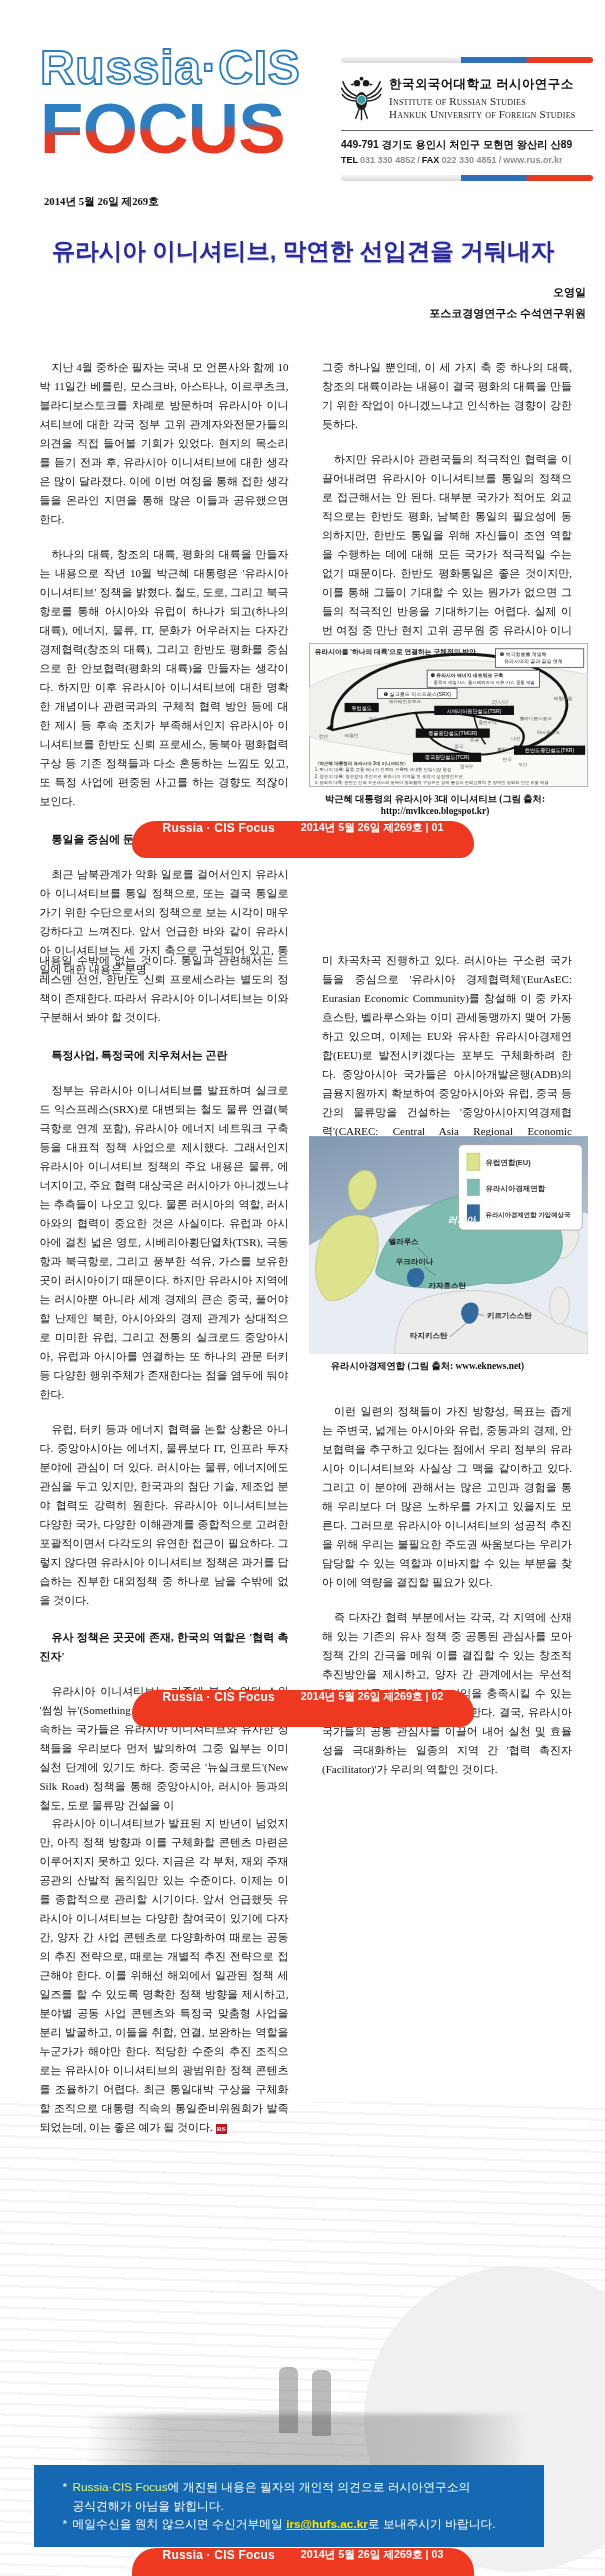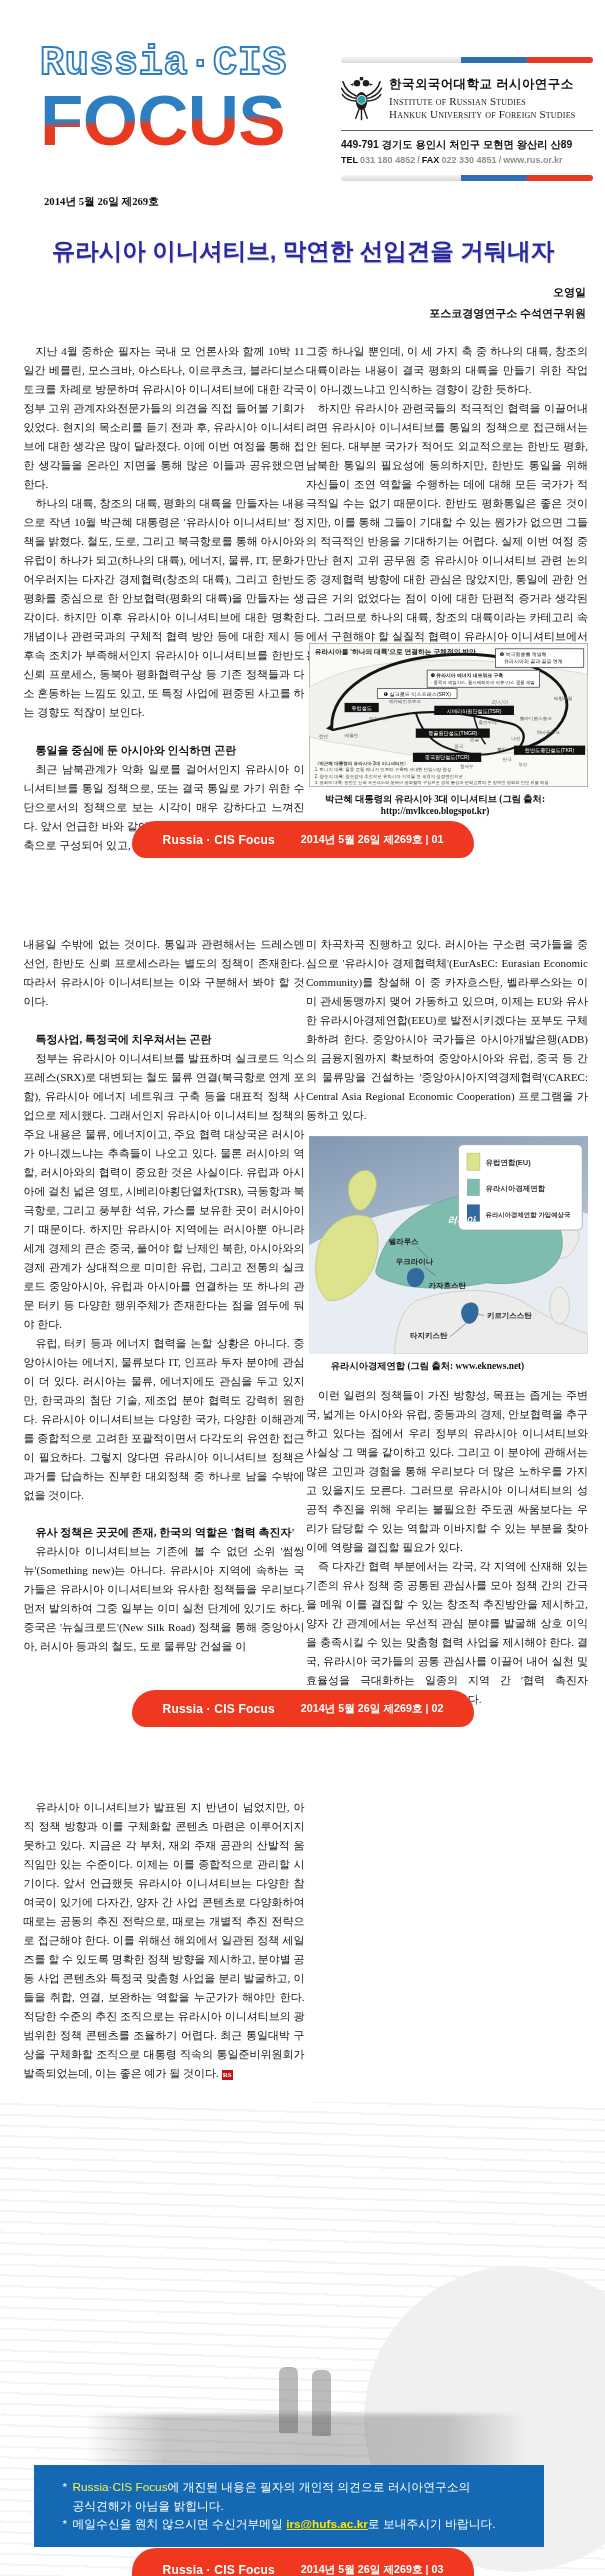--- a/index.html
+++ b/index.html
@@ -1,21 +1,21 @@
 <!DOCTYPE html>
 <html style="font-size:11.4px"><head>
 <meta charset="utf-8">
 <style>
   html,body{margin:0;padding:0;background:#ffffff;}
   #canvas{position:relative;width:606px;height:2576px;margin:0 auto;background:#fff;
           overflow:hidden;font-family:"Liberation Serif",serif;color:#111;}
 
   
   .logo{position:absolute;left:40px;top:44px;width:264px;line-height:1;}
-  .logo-top{font-family:Liberation Mono, monospace;font-weight:800;font-size:40px;
+  .logo-top{font-family:Liberation Sans, sans-serif;font-weight:800;font-size:48px;
             letter-spacing:0.7px;color:#2e7fc2;}
   @supports (-webkit-text-stroke: 2px #000){
     .logo-top{color:#fff;-webkit-text-stroke:1.9px #2e7fc2;}
   }
   .logo-bottom{font-family:"Liberation Sans",sans-serif;font-weight:900;font-size:71px;
                letter-spacing:-0.7px;margin-top:1.4px;color:#2e7fc2;}
   @supports ((-webkit-background-clip:text) or (background-clip:text)){
     .logo-bottom{background:linear-gradient(178deg,#2e7fc2 0 46%,#e83a20 54%);
                  -webkit-background-clip:text;background-clip:text;color:transparent;}
   }
@@ -40,21 +40,21 @@
   .inst-box .tricolor.bottom{margin-top:9.3px;}
 
   
   .title{position:absolute;left:0;top:235px;width:606px;text-align:center;
          font-family:"Liberation Sans",sans-serif;font-weight:800;font-size:23.5px;
          color:#2a2aa0;text-shadow:0.7px 0.7px 0.7px #c9c9d8;}
   .author{position:absolute;right:20px;top:285px;text-align:right;font-weight:bold;font-size:11px;}
   .author .aff{margin-top:6.4px;margin-left:24px;}
 
   .col{position:absolute;font-size:11px;line-height:19px;text-align:justify;}
-  .col p{margin:0;text-indent:12px;}
+  .col p{margin:16px;text-indent:12px;}
   .col p.cont{text-indent:0;}
   .col p.subhead{font-weight:bold;margin-top:18.5px;}
   #p1L{left:23.5px;top:342px;width:281px;}
   #p1R{left:306px;top:342px;width:282px;}
   #p2L{left:23.5px;top:935px;width:281px;}
   #p2Rtop{left:306px;top:935px;width:282px;}
   #p2Rbot{left:306px;top:1386px;width:282px;}
   #p3L{left:23.5px;top:1798px;width:281px;}
 
   .rs-mark{display:inline-block;background:#c3161c;color:#fff;font-weight:bold;
@@ -64,21 +64,21 @@
   
   .figure{position:absolute;}
   #fig1{left:309px;top:643px;width:252px;}
   #fig2{left:309px;top:1136px;width:237px;}
   .fig-caption{margin-top:4.3px;text-align:center;font-weight:bold;font-size:9.3px;}
   figure{margin:0;padding:0;}
 
   
   .pagebar{position:absolute;left:50%;transform:translateX(-50%);width:342px;height:37px;
            background:#ee3820;border-radius:24px 24px 14.2px 14.2px;
-           display:flex;align-items:center;justify-content:center;
+           display:flex;justify-content:center;
            font-family:"Liberation Sans",sans-serif;color:#fff;font-weight:bold;}
   .pagebar .brand{font-size:12px;margin-right:26px;letter-spacing:0.2px;}
   .pagebar .right{font-size:10.7px;}
   #bar1{top:821px;} #bar2{top:1690px;} #bar3{top:2548px;height:44px;}
 
   
   .watermark{position:absolute;left:0;top:2102px;width:606px;height:474px;overflow:hidden;
              pointer-events:none;}
   .wm-stairs{position:absolute;inset:0;
      background:repeating-linear-gradient(1.5deg,rgba(120,120,120,.14) 0 2.1px,rgba(0,0,0,0) 2.1px 10.7px);
@@ -146,21 +146,21 @@
       </svg>
       <div class="inst-names">
         <div class="inst-ko">한국외국어대학교 러시아연구소</div>
         <div class="inst-en">Institute of Russian Studies</div>
         <div class="inst-en">Hankuk University of Foreign Studies</div>
       </div>
     </div>
     <div class="inst-divider"></div>
     <div class="inst-address">449-791 경기도 용인시 처인구 모현면 왕산리 산89</div>
     <div class="inst-contact">
-      <b>TEL</b><span class="gray">031 180 4852</span><span class="gray">/</span><b>FAX</b><span class="gray">022 330 4851</span><span class="gray">/</span><span class="gray">www.rus.or.kr</span>
+      <b>TEL</b><span class="gray">031 330 4852</span><span class="gray">/</span><b>FAX</b><span class="gray">022 330 4851</span><span class="gray">/</span><span class="gray">www.rus.or.kr</span>
     </div>
     <div class="tricolor bottom">
       <span class="tc-w"></span>
       <span class="tc-b"></span>
       <span class="tc-r"></span>
     </div>
   </div>
 
   <div class="title">유라시아 이니셔티브, 막연한 선입견을 거둬내자</div>
   <div class="author">

